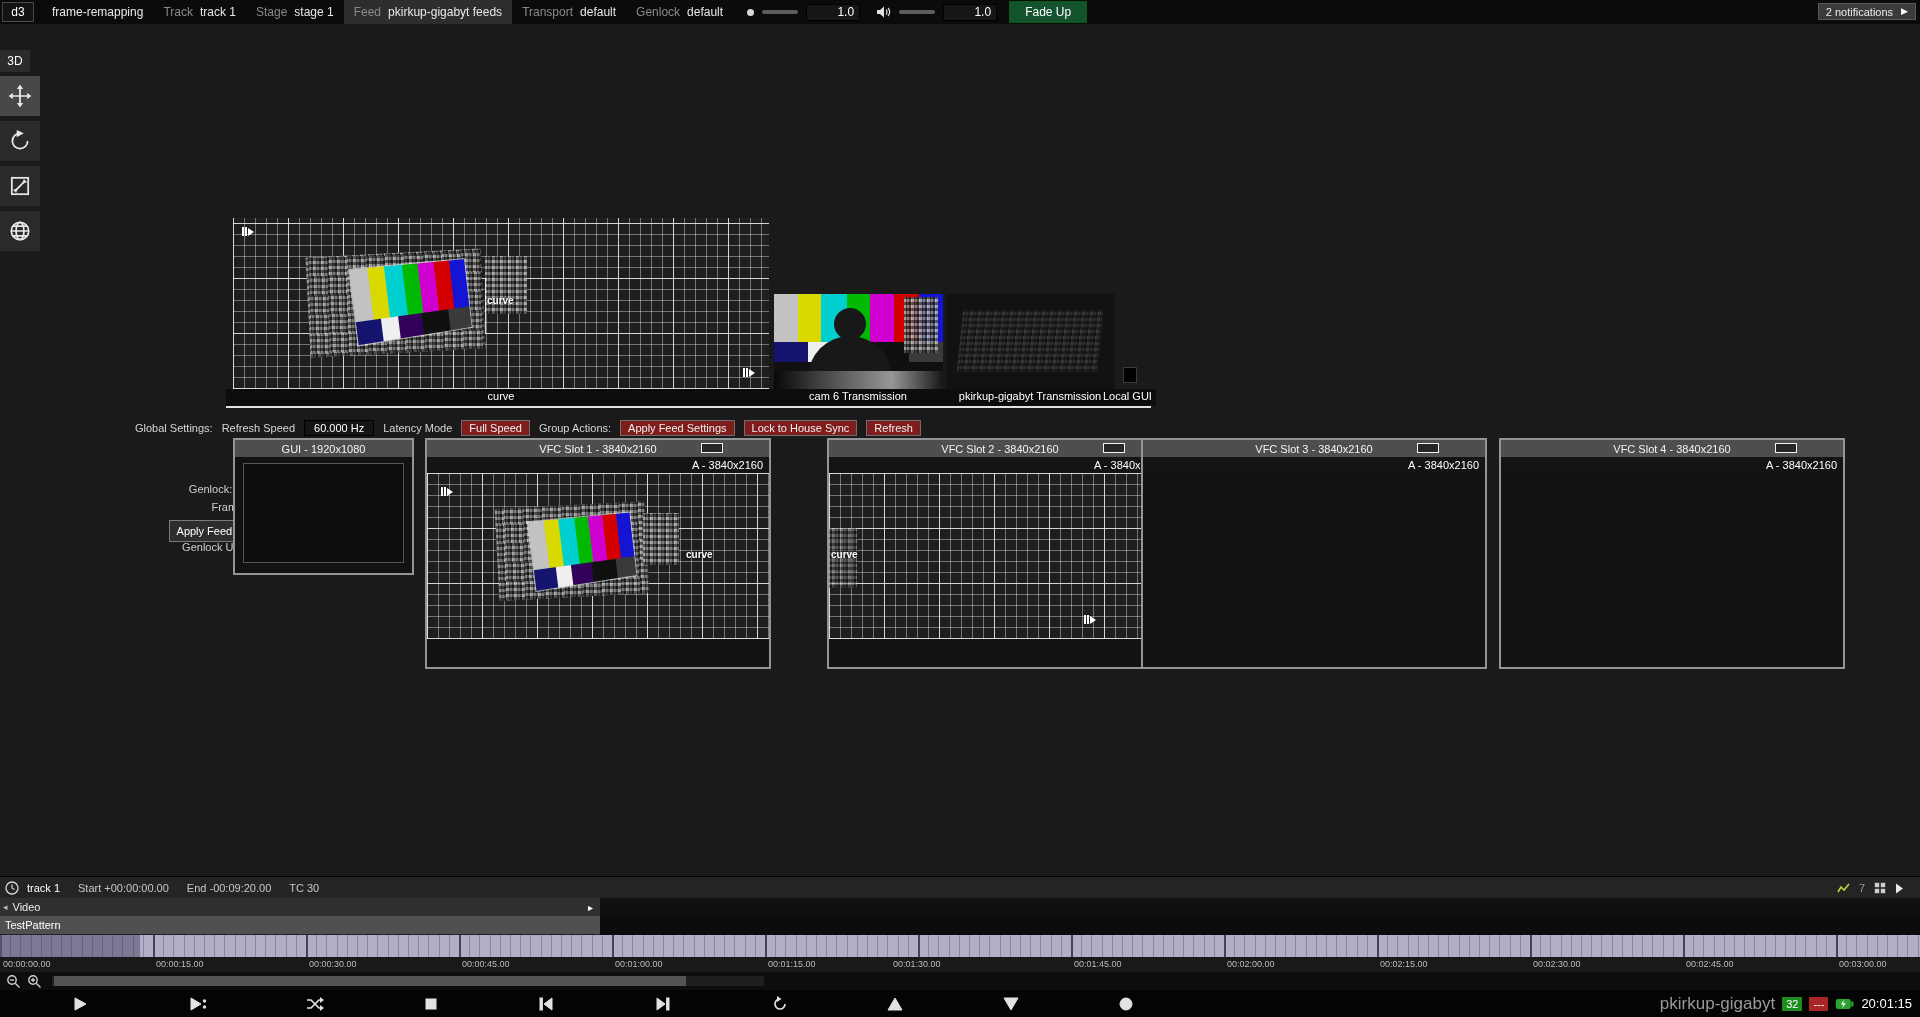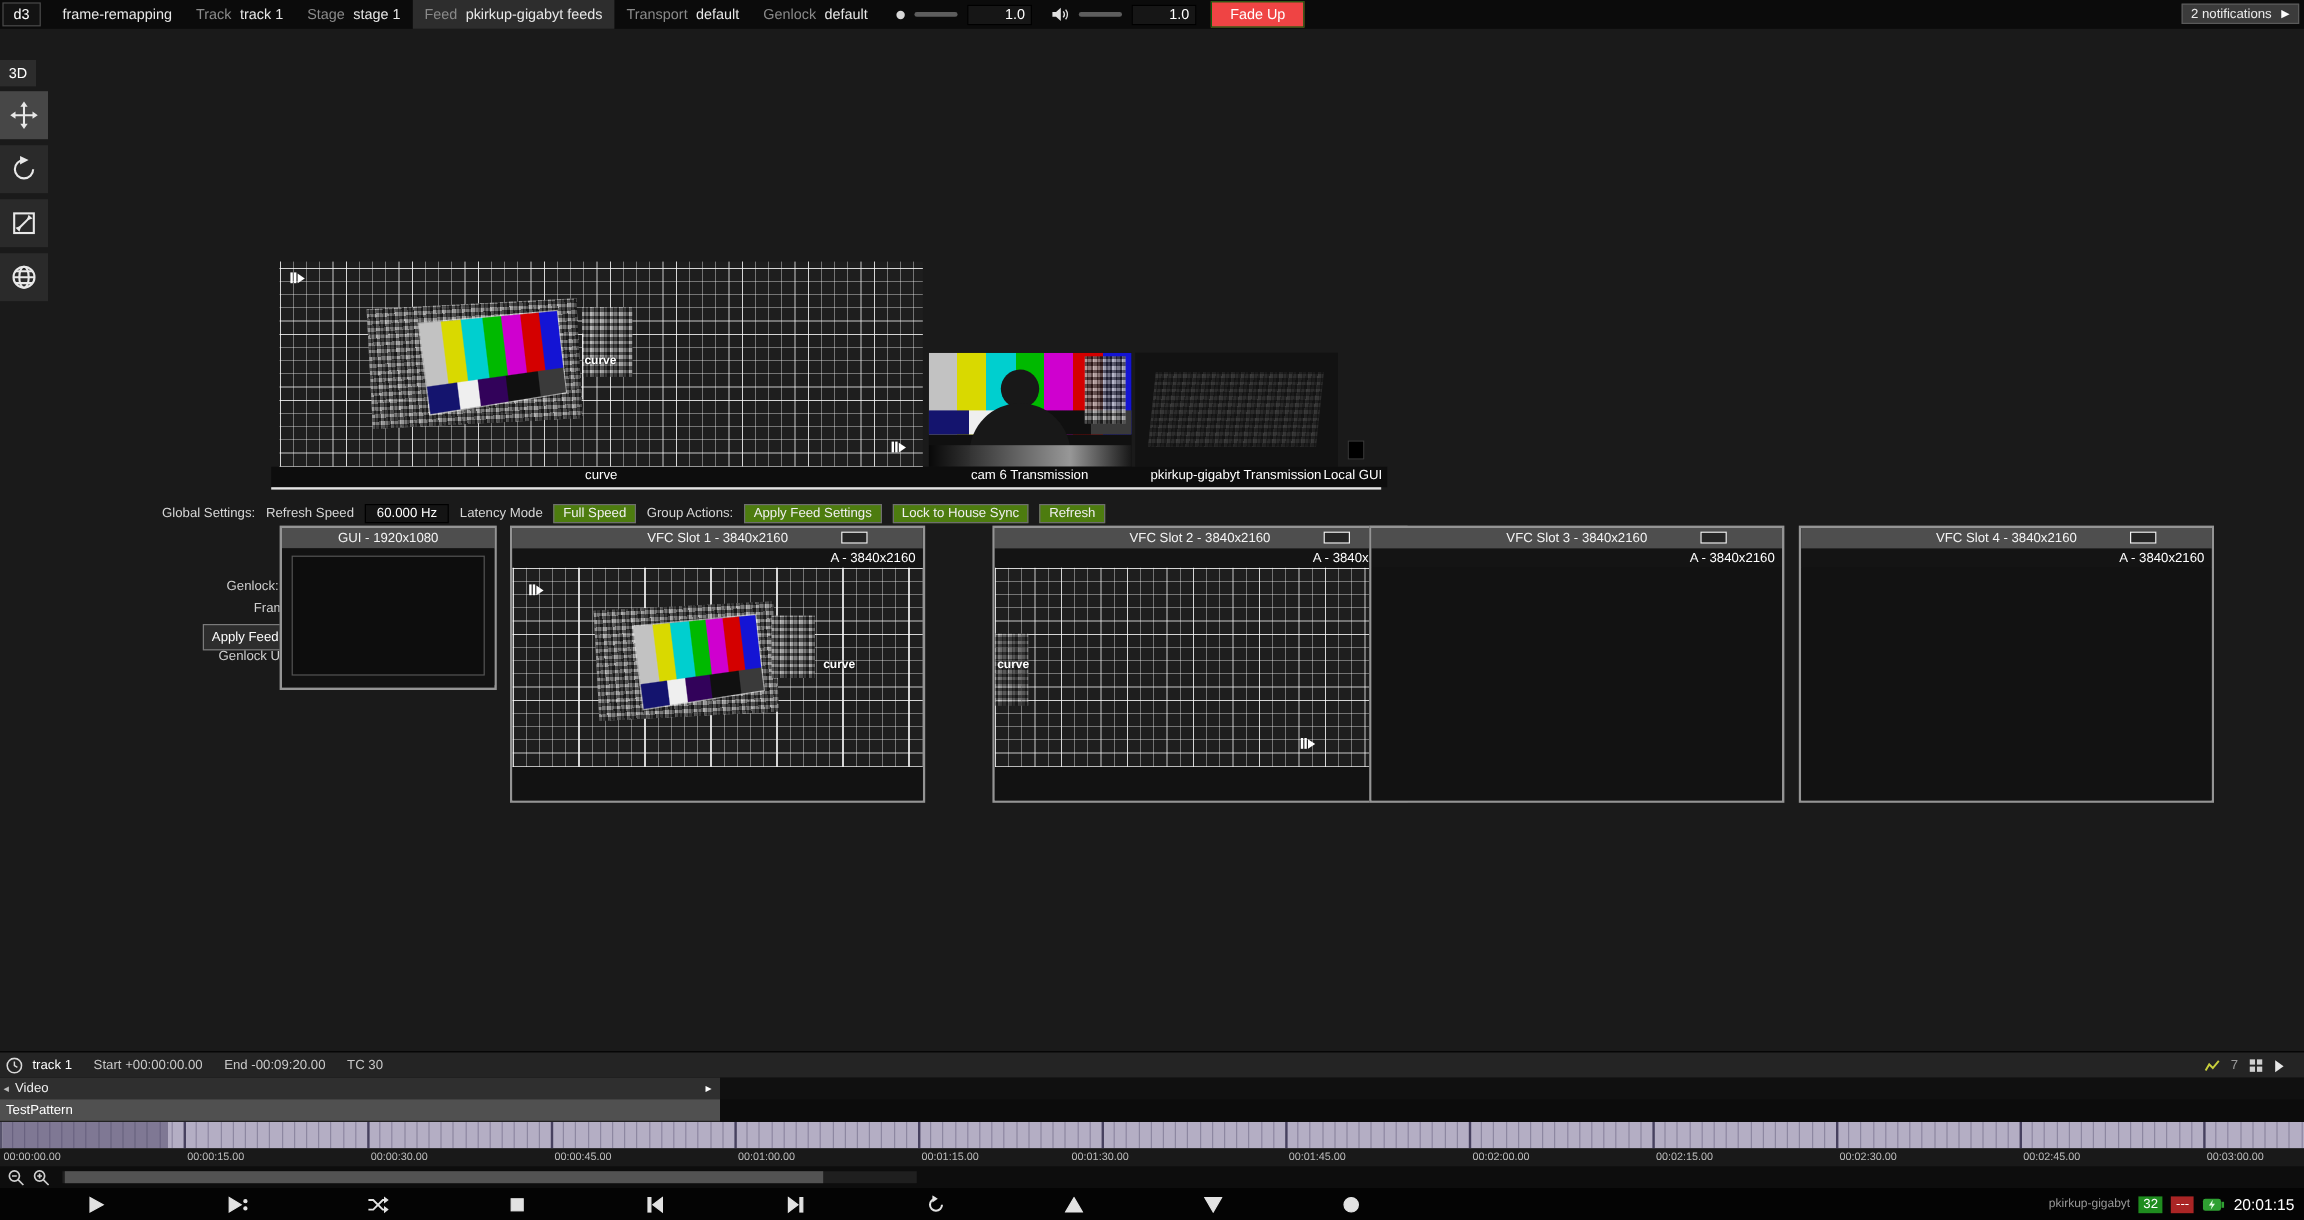--- a/index.html
+++ b/index.html
@@ -13,21 +13,21 @@
   #topbar { position:absolute; top:0; left:0; width:1920px; height:24px; background:#0b0b0b; display:flex; align-items:center; }
   .logo { width:32px; height:20px; margin:2px 8px 2px 2px; border:1px solid #4a4a4a; background:#131313; color:#fff; display:flex; align-items:center; justify-content:center; font-size:12px; }
   .menu-group { display:flex; gap:7px; padding:0 10px; height:24px; align-items:center; cursor:default; white-space:nowrap; }
   .menu-group.active { background:#2d2d2d; }
   .menu-label { color:#8a8a8a; }
   .menu-value { color:#e8e8e8; }
   .vol-dot { width:7px; height:7px; border-radius:50%; background:#d8d8d8; margin-left:14px; }
   .vol-slider { width:36px; height:4px; background:#5d5d5d; margin-left:8px; border-radius:2px; }
   .vol-value { width:54px; height:17px; background:#161616; border:1px solid #000; color:#fff; text-align:right; padding:0 5px; line-height:15px; margin-left:8px; }
   .spk { margin-left:16px; }
-  .fade-up { margin-left:12px; height:22px; padding:0 15px; background:#ef4444; color:#fff; display:flex; align-items:center; border:1px solid #0c5c0c; }
+  .fade-up { margin-left:12px; height:22px; padding:0 15px; background:#14532d; color:#fff; display:flex; align-items:center; border:1px solid #0c5c0c; }
   .notifications { position:absolute; right:4px; top:3px; height:17px; background:#3b3b3b; border:1px solid #5a5a5a; color:#ececec; font-size:11px; display:flex; align-items:center; padding:0 7px; gap:8px; }
   .notif-arrow { color:#fff; font-size:9px; line-height:1; }
 
   
   #toolbar3d { position:absolute; left:0; top:50px; width:46px; }
   .tb-title { width:30px; height:22px; background:#2c2c2c; color:#fff; display:flex; align-items:center; justify-content:center; margin-bottom:4px; font-size:12px; }
   .tb-btn { width:40px; height:40px; background:#2a2a2a; display:flex; align-items:center; justify-content:center; margin-bottom:5px; cursor:pointer; }
   .tb-btn.selected { background:#474747; }
   .tb-btn svg { stroke:#e8e8e8; fill:none; stroke-width:1.6; }
 
@@ -58,21 +58,21 @@
   #gui-thumb   { left:1123px; top:367px; width:14px; height:16px; background:#000; border:1px solid #3a3a3a; }
   .abs { position:absolute; }
   #feed-labelbar { position:absolute; left:226px; top:389px; width:930px; height:17px; background:#0d0d0d; }
   #feed-labelbar span { position:absolute; top:1px; color:#fff; font-size:11px; white-space:nowrap; }
   #feed-scrollline { position:absolute; left:226px; top:406px; width:925px; height:2px; background:#e3e3e3; }
 
   
   #gs-row { position:absolute; left:135px; top:418px; height:19px; display:flex; align-items:center; gap:9px; font-size:11px; white-space:nowrap; }
   .gs-label { color:#d6d6d6; }
   .gs-valuebox { background:#141414; border:1px solid #000; color:#fff; padding:1px 9px; }
-  .gs-btn { background:#4d7c0f; border:1px solid #6e6e6e; color:#f0f0f0; padding:1px 7px; cursor:pointer; }
+  .gs-btn { background:#7f1d1d; border:1px solid #6e6e6e; color:#f0f0f0; padding:1px 7px; cursor:pointer; }
 
   
   #machine-col { position:absolute; left:60px; top:440px; width:223px; text-align:right; font-size:11px; color:#cfcfcf; }
   #machine-col .line { height:18px; line-height:18px; }
   #machine-col .gap { height:4px; }
   .mc-btn { display:inline-block; background:#2d2d2d; border:1px solid #7a7a7a; color:#fff; padding:1px 7px; cursor:pointer; }
 
   
   .panel { position:absolute; top:438px; border:2px solid #949494; background:#121212; }
   .panel-header { height:17px; background:#4e4e4e; color:#f4f4f4; font-size:11px; display:flex; align-items:center; justify-content:center; position:relative; }
@@ -109,21 +109,21 @@
   #zoom-row { position:absolute; left:0; top:972px; width:1920px; height:18px; background:#0d0d0d; }
   #zoom-row svg { position:absolute; top:2px; stroke:#cfcfcf; fill:none; stroke-width:1.4; cursor:pointer; }
   .scroll-track { position:absolute; left:52px; top:4px; width:712px; height:10px; background:#1f1f1f; }
   .scroll-thumb { position:absolute; left:2px; top:0; width:632px; height:10px; background:#535353; cursor:pointer; }
 
   
   #transport { position:absolute; left:0; top:990px; width:1920px; height:27px; background:#040404; }
   .tbtn { position:absolute; top:0; width:44px; height:27px; display:flex; align-items:center; justify-content:center; transform:translateX(-50%); cursor:pointer; }
   .tbtn svg { fill:#e2e2e2; stroke:#e2e2e2; }
   #status { position:absolute; right:8px; top:0; height:27px; display:flex; align-items:center; gap:7px; }
-  #status .mname { color:#9a9a9a; font-size:10px; }
+  #status .mname { color:#9a9a9a; font-size:17px; }
   .badge { color:#fff; font-size:11px; line-height:14px; height:14px; padding:0 4px; }
   .badge.green { background:#1f8c1f; }
   .badge.red { background:#aa2525; }
   #status .clock { color:#fff; font-size:13px; }
 </style>
 </head>
 <body>
 
 <div id="topbar">
   <div class="logo">d3</div>

